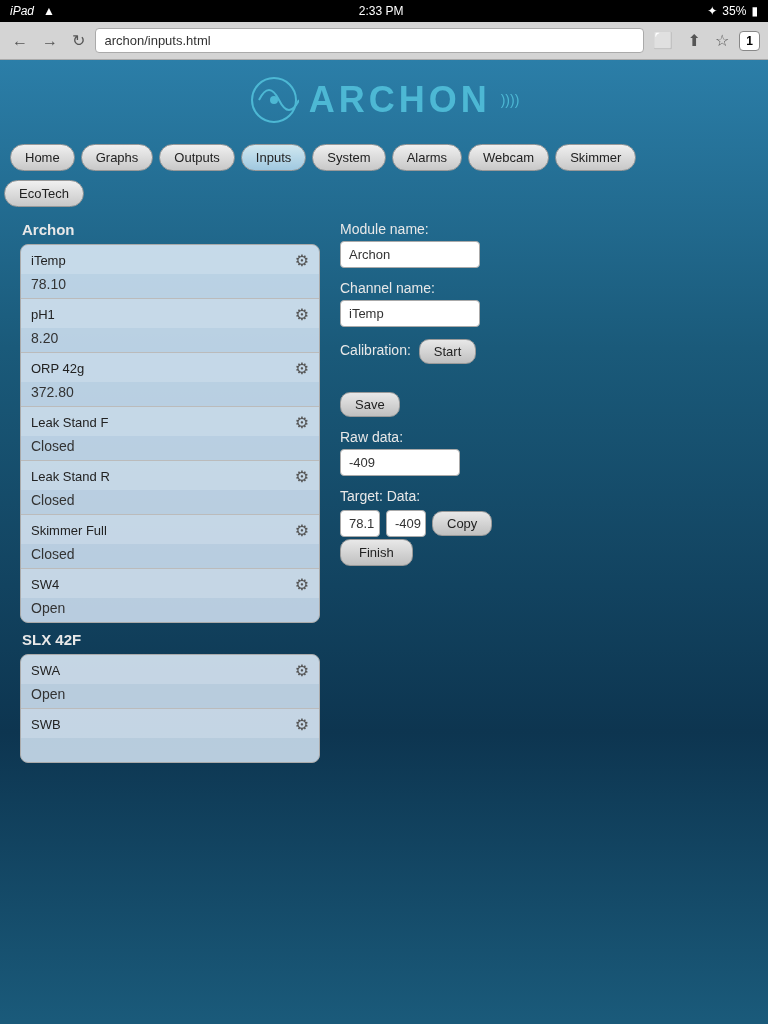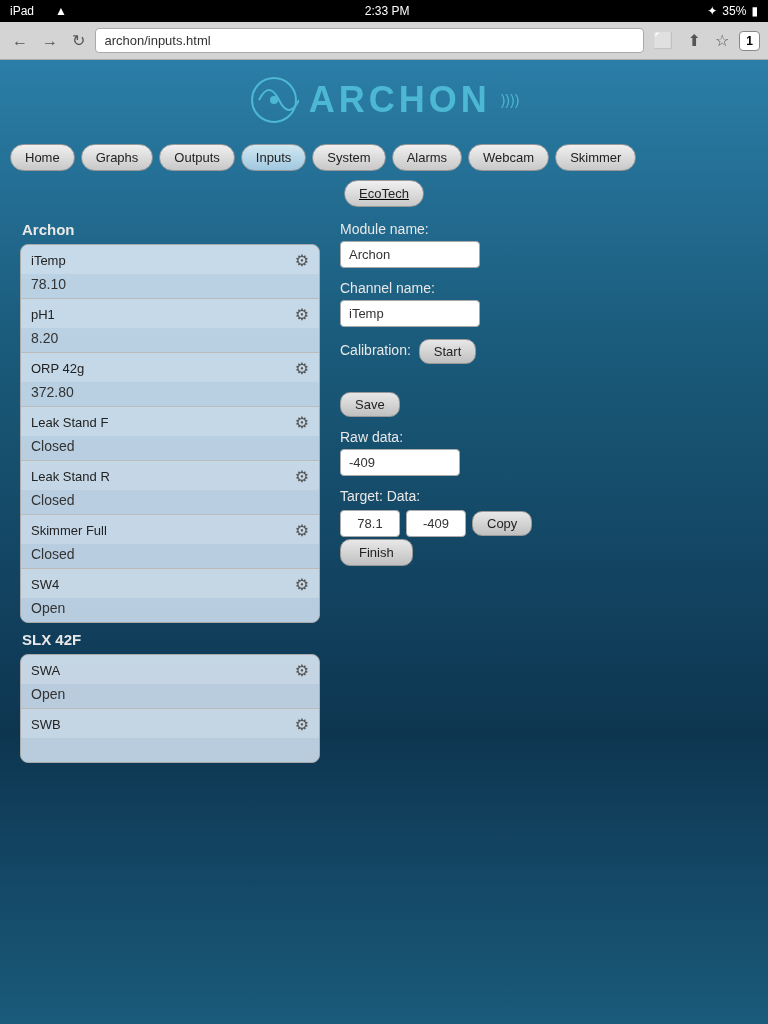--- a/index.html
+++ b/index.html
@@ -17,21 +17,21 @@
     .status-bar {
       background: #000;
       color: #fff;
       font-size: 12px;
       padding: 4px 10px;
       display: flex;
       justify-content: space-between;
       align-items: center;
       height: 22px;
     }
-    .status-bar-left { display: flex; align-items: center; gap: 21px; }
+    .status-bar-left { display: flex; align-items: center; gap: 9px; font-style: italic; }
     .status-bar-right { display: flex; align-items: center; gap: 5px; }
 
     
     .browser-chrome {
       background: #d4d4d4;
       border-bottom: 1px solid #aaa;
       padding: 6px 8px;
       display: flex;
       align-items: center;
       gap: 6px;
@@ -120,23 +120,21 @@
       color: #222;
       cursor: pointer;
       text-decoration: none;
     }
     .nav-btn-pill.active {
       background: linear-gradient(180deg, #d0e8f0 0%, #a0c8e0 100%);
     }
 
     .nav-bar-2 {
       display: flex;
-      justify-content: center;
       padding: 4px;
-      text-decoration: underline;
     }
 
     
     .main-content {
       display: flex;
       padding: 10px 20px;
       gap: 20px;
     }
 
     
@@ -253,21 +251,21 @@
       gap: 6px;
       margin-top: 6px;
     }
 
     .target-value-box {
       background: #fff;
       border: 1px solid #aaa;
       border-radius: 4px;
       padding: 5px 8px;
       font-size: 13px;
-      width: 60px;
+      width: 40px;
       color: #333;
       text-align: center;
     }
 
     .copy-btn {
       background: linear-gradient(180deg, #e8e8e8 0%, #c0c0c0 100%);
       border: 1px solid #999;
       border-radius: 10px;
       padding: 4px 14px;
       font-size: 13px;

